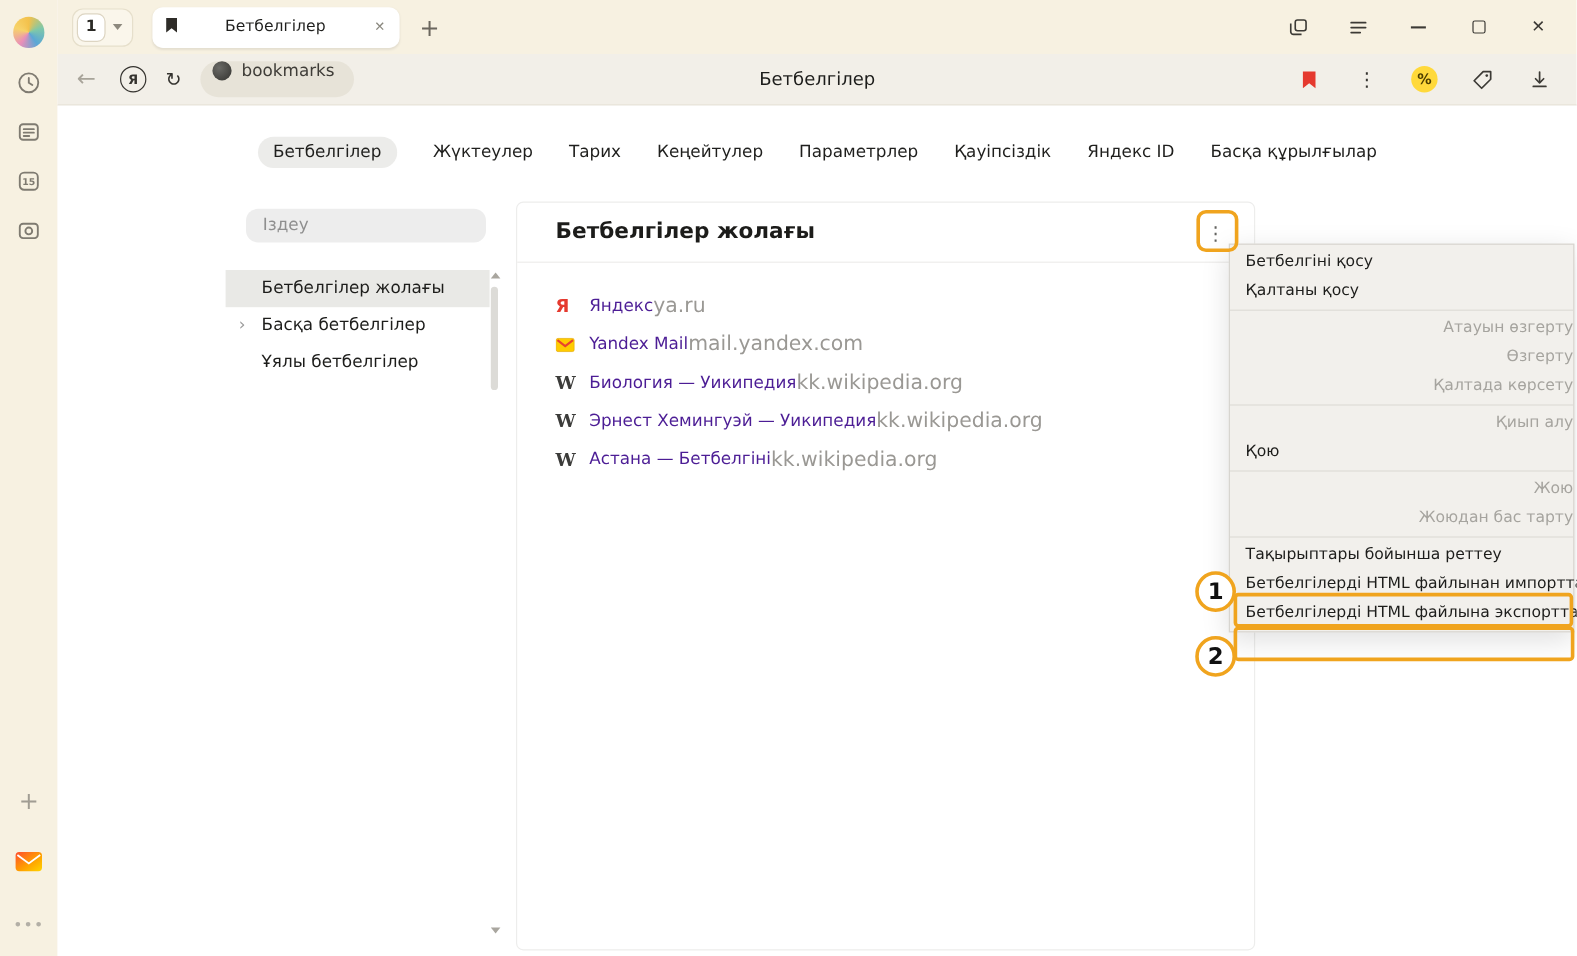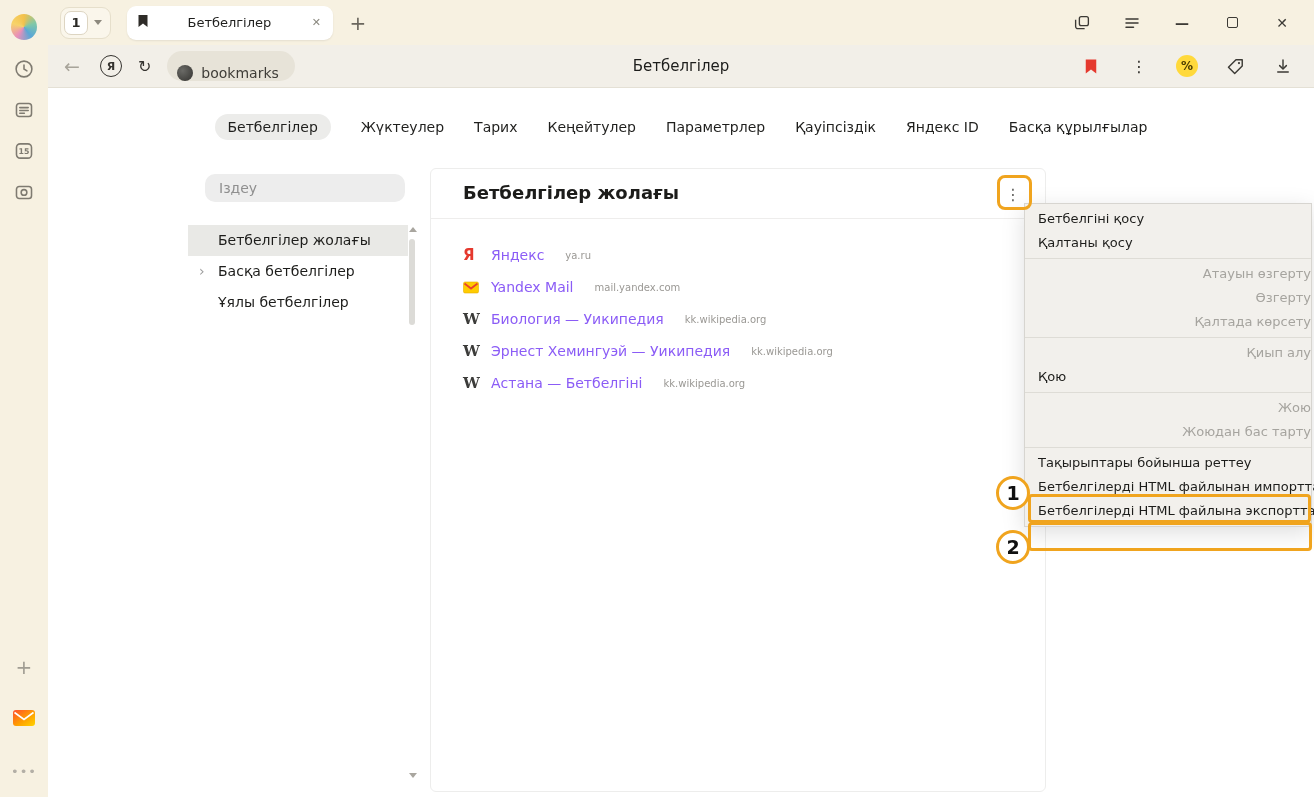--- a/index.html
+++ b/index.html
@@ -43,21 +43,21 @@
   .wc-close { font-size:14px; }
 
   
   .toolbar { position:absolute; left:48px; top:45px; width:1266px; height:43px; background:#f2efe8;
      border-bottom:1px solid #e4e0d5; display:flex; align-items:center; }
   .tb-back { margin-left:16px; font-size:19px; color:#a8a49a; }
   .tb-ya { margin-left:20px; width:22px; height:22px; border:1.8px solid #35332f; border-radius:50%;
      display:flex; align-items:center; justify-content:center; font-size:11px; font-weight:700; color:#35332f; }
   .tb-refresh { margin-left:16px; font-size:16px; color:#35332f; }
   .url-chip { margin-left:16px; height:30px; background:#e7e3d8; border-radius:15px;
-     display:flex; align-items:flex-end; gap:8px; padding:0 16px 0 10px; }
+     display:flex; align-items:flex-start; gap:8px; padding:0 16px 0 10px; }
   .favicon-globe { width:16px; height:16px; border-radius:50%;
      background: radial-gradient(circle at 35% 35%, #6a6a66, #33322f); }
   .url-text { font-size:14px; color:#3f3d38; }
   .tb-title { position:absolute; left:50%; transform:translateX(-50%); font-size:15px; color:#1d1d1b; }
   .tb-right { margin-left:auto; display:flex; align-items:center; gap:26px; margin-right:20px; }
   .tb-ico { display:flex; align-items:center; justify-content:center; width:22px; height:22px; }
   .tb-dots { font-size:16px; color:#35332f; }
   .pct-circle { width:22px; height:22px; border-radius:50%; background:#ffd93b;
      display:flex; align-items:center; justify-content:center; font-size:12px; font-weight:700; color:#4d3e00; }
 
@@ -90,22 +90,22 @@
      border:1px solid #ededec; border-radius:6px; }
   .panel-header { position:relative; height:50px; border-bottom:1px solid #eeedec; }
   .panel-title { position:absolute; left:32px; top:13px; font-size:18px; font-weight:600; color:#1c1c1a; }
   .panel-menu-btn { position:absolute; right:18px; top:11px; width:28px; height:28px;
      display:flex; align-items:center; justify-content:center; font-size:16px; color:#636360; border-radius:6px; }
   .bm-list { padding:20px 0 0 32px; }
   .bm-row { height:32px; display:flex; align-items:center; }
   .bm-ico { width:20px; display:flex; align-items:center; justify-content:flex-start; }
   .ico-yandex { color:#e5392e; font-weight:700; font-size:15px; }
   .ico-wiki { font-family:"DejaVu Serif","Liberation Serif",serif; font-weight:700; font-size:15px; color:#3c3c3a; }
-  .bm-title { font-size:14px; color:#8b5cf6; margin-left:8px; white-space:nowrap; }
-  .bm-url { font-size:10px; color:#9a9894; margin-left:21px; white-space:nowrap; }
+  .bm-title { font-size:14px; color:#4c1d95; margin-left:8px; white-space:nowrap; }
+  .bm-url { font-size:17px; color:#9a9894; margin-left:0; white-space:nowrap; }
 
   
   .context-menu { position:absolute; left:976px; top:115px; width:288px; background:#f2f0ec;
      border:1px solid #d7d5d0; box-shadow:0 6px 22px rgba(0,0,0,.13); z-index:20; }
   .mgroup { padding:3px 0; }
   .mgroup + .mgroup { border-top:1px solid #dedcd6; }
   .mi { height:24px; line-height:24px; padding-left:13px; font-size:13px; color:#1d1d1b; white-space:nowrap; }
   .mi.dis { color:#a6a49f;text-align:right; }
 
   

